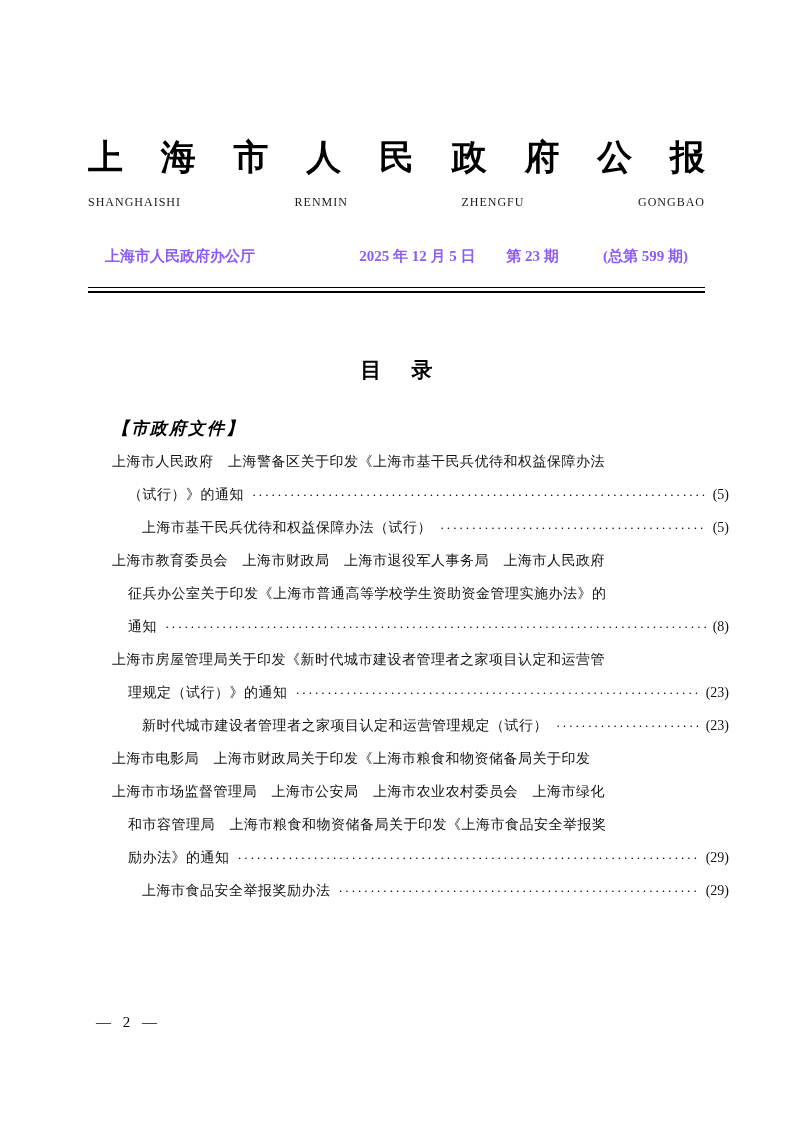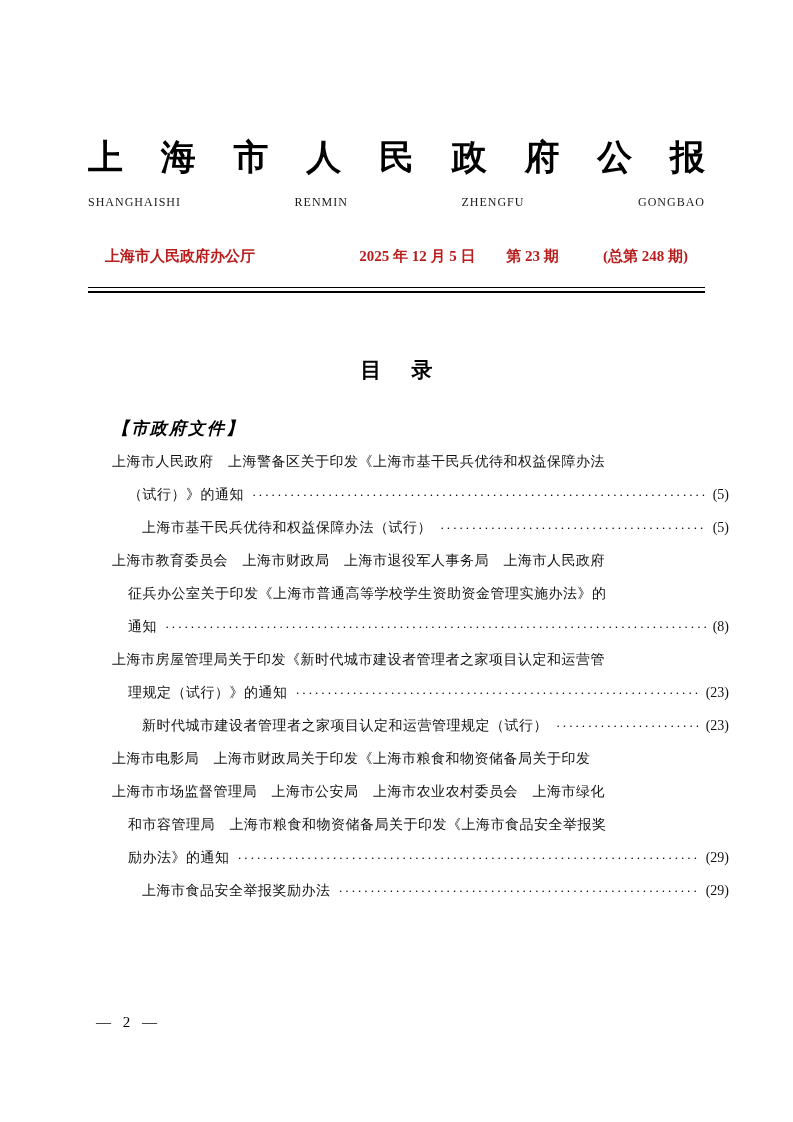--- a/index.html
+++ b/index.html
@@ -28,21 +28,21 @@
     display: flex; justify-content: space-between;
     font-size: 12px; letter-spacing: 1px; color: #1a1a1a;
     line-height: 22px;
   }
 
   
   .info-bar {
     top: 244px;
     display: flex; justify-content: space-between; align-items: baseline;
     box-sizing: border-box; padding: 0 17px;
-    font-size: 15px; font-weight: bold; color: #b91c1c;
+    font-size: 15px; font-weight: bold; color: #8b5cf6;
     line-height: 24px;
   }
   .info-center { position: relative; left: 30px; }
   .info-center .issue-no { margin-left: 27px; }
 
   .double-rule {
     top: 287px; height: 3px;
     border-top: 1px solid #000;
     border-bottom: 2px solid #000;
   }
@@ -119,21 +119,21 @@
   <span>ZHENGFU</span>
   <span>GONGBAO</span>
 </div>
 
 <div class="abs content-col info-bar">
   <span>上海市人民政府办公厅</span>
   <span class="info-center">
     <span>2025 年 12 月 5 日</span>
     <span class="issue-no">第 23 期</span>
   </span>
-  <span>(总第 248 期)</span>
+  <span>(总第 599 期)</span>
 </div>
 
 <div class="abs content-col double-rule"></div>
 
 <div class="abs content-col toc-title">
   <span>目</span>
   <span>录</span>
 </div>
 
 <div class="abs content-col toc-list">

